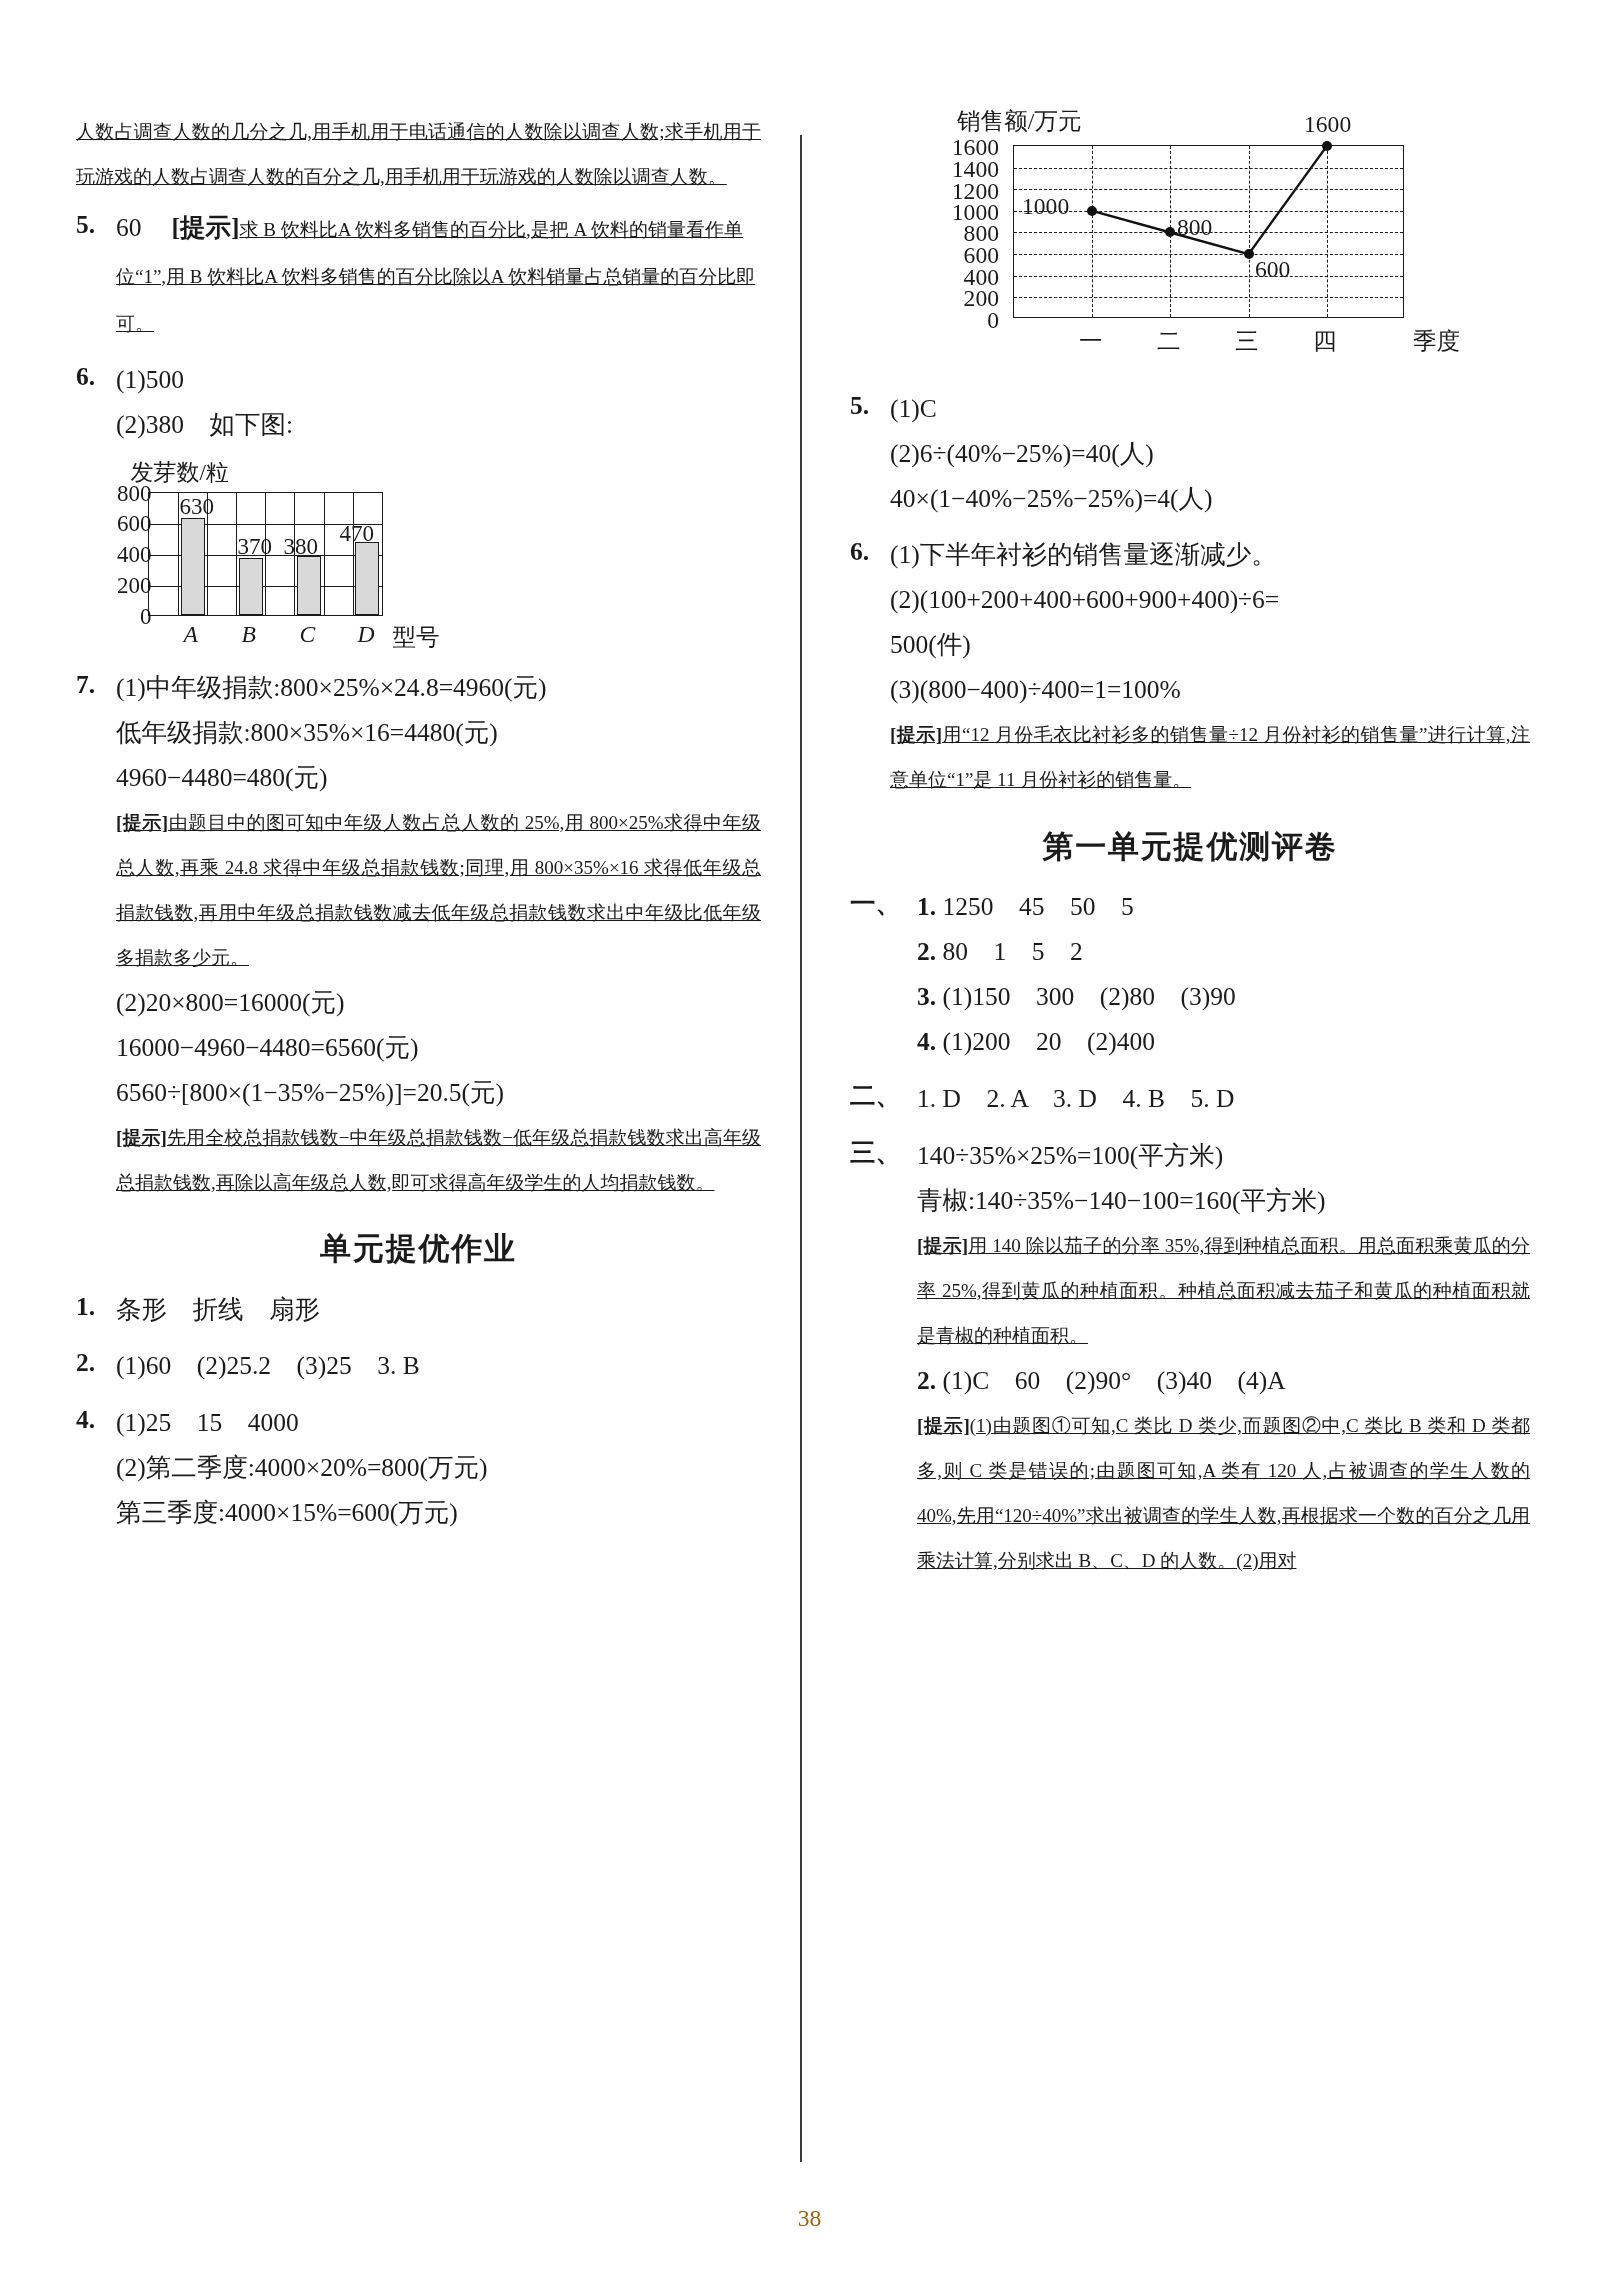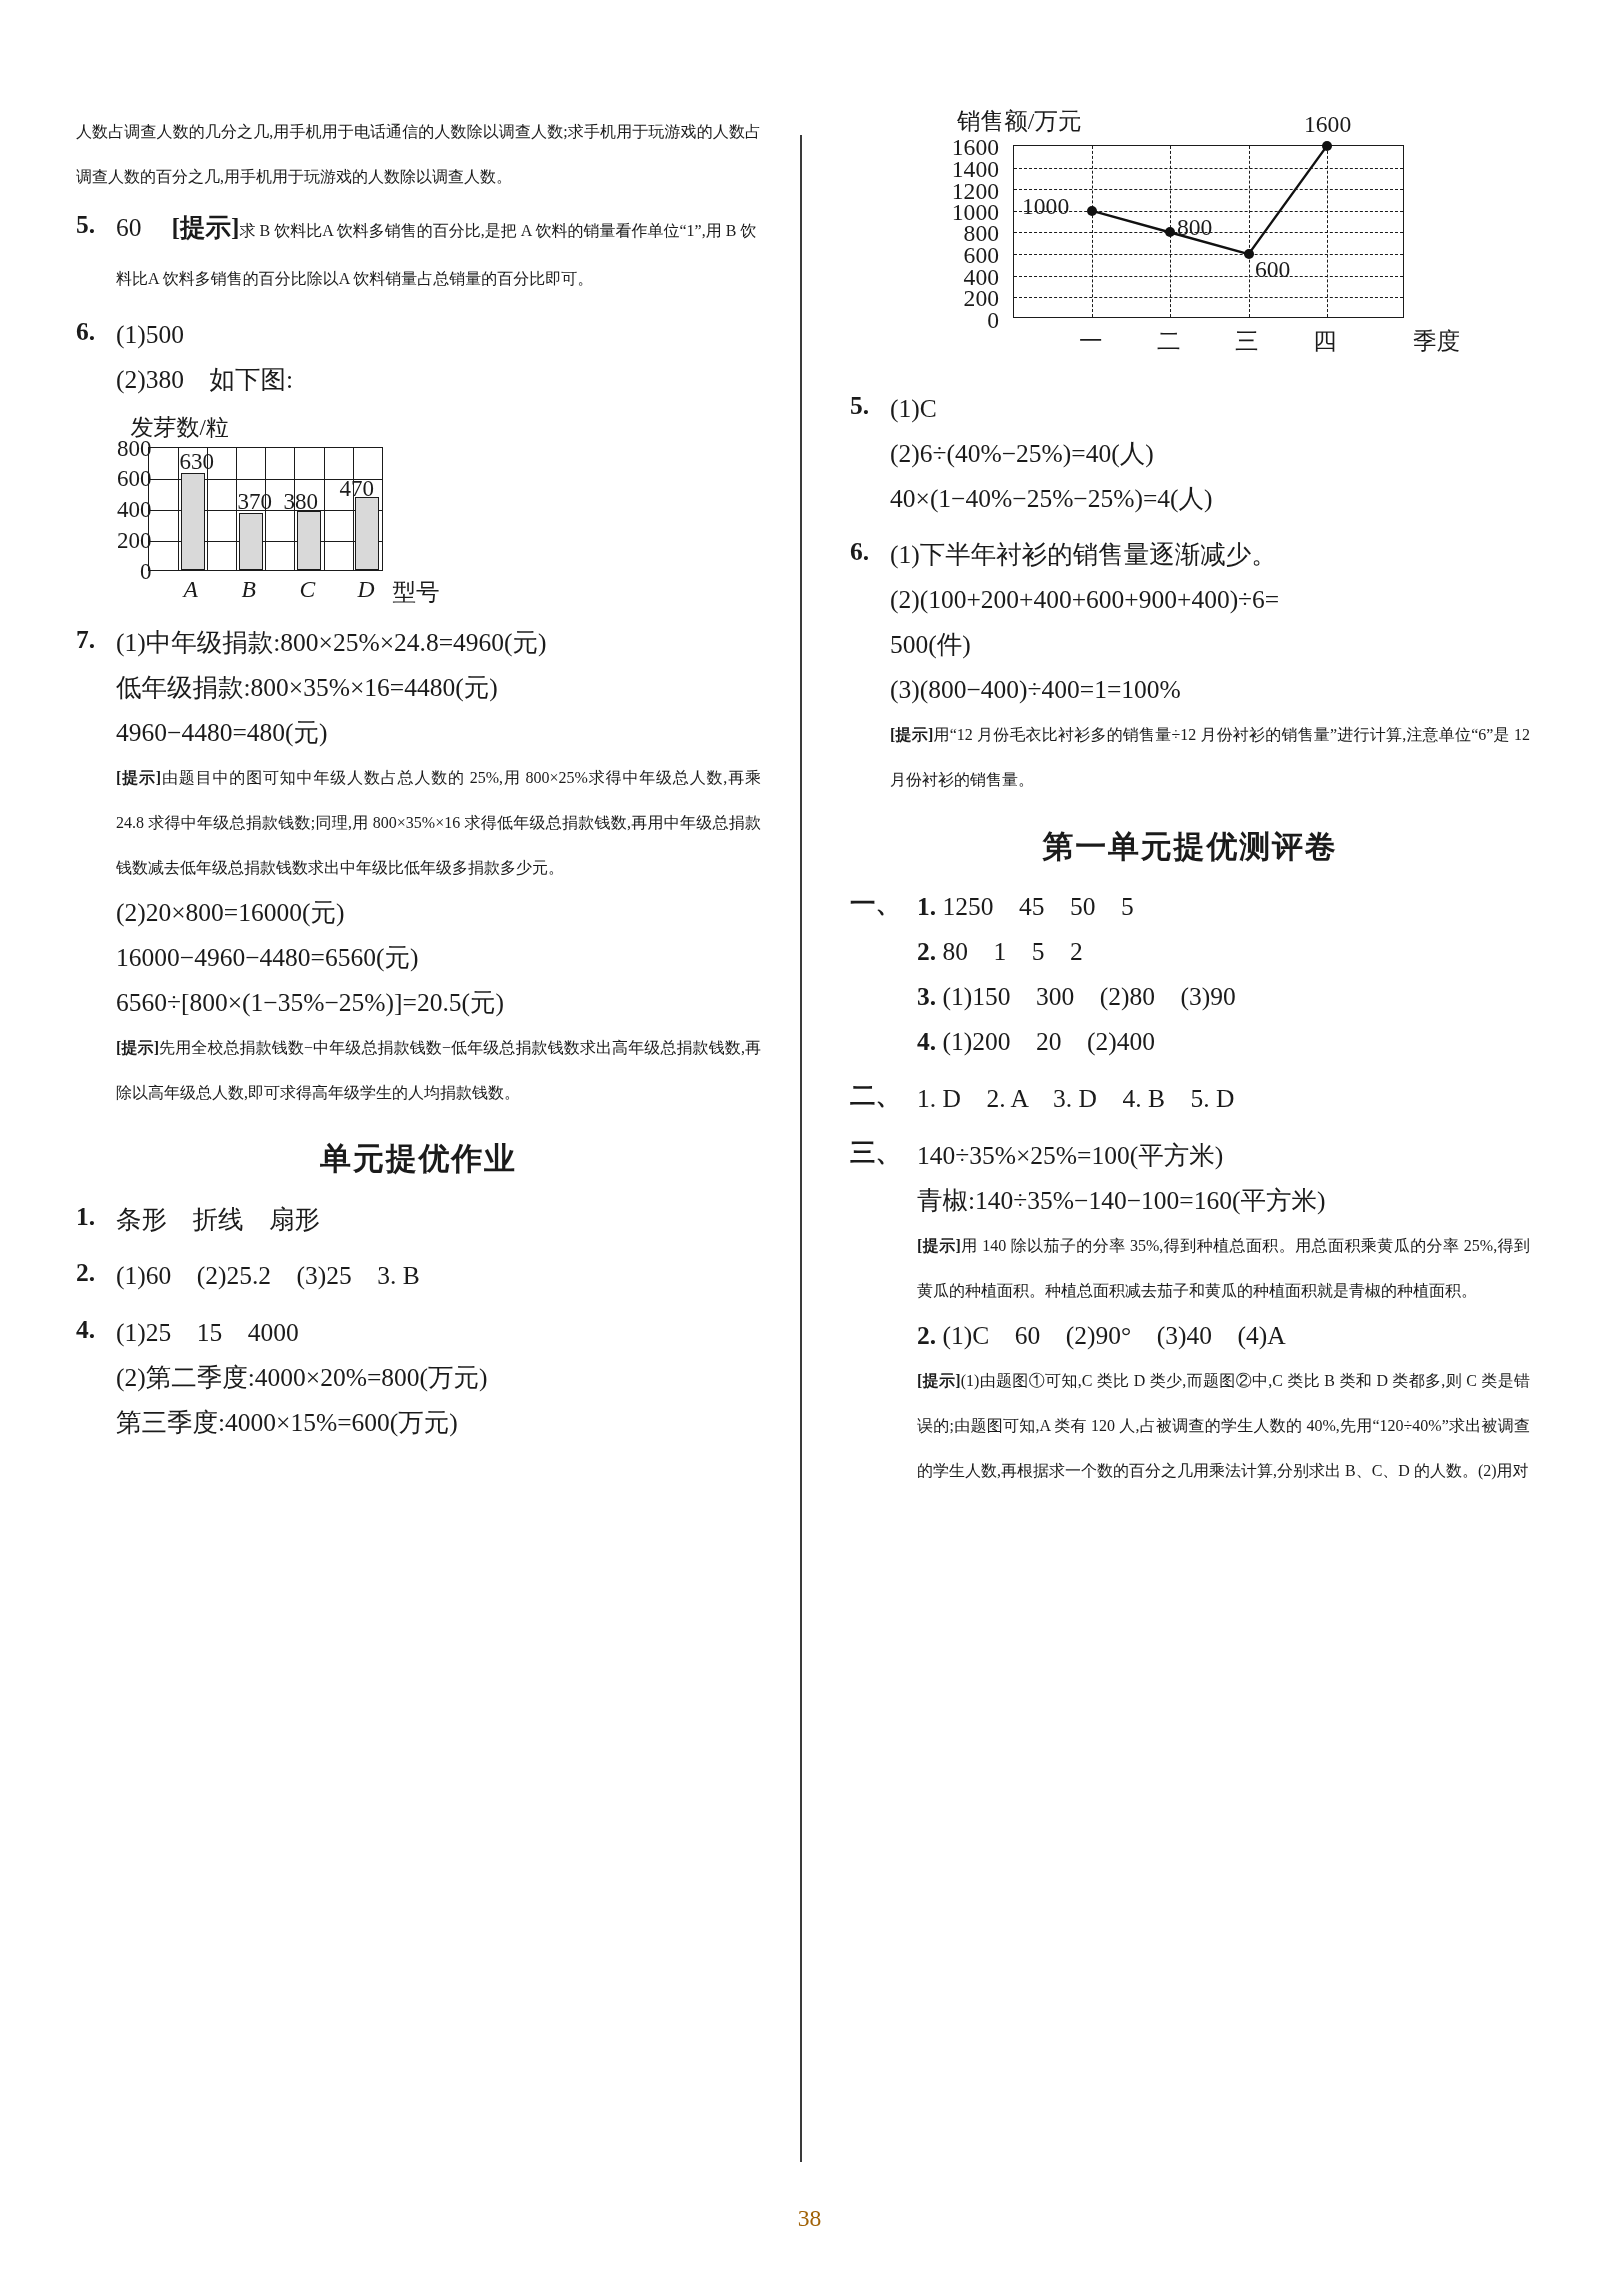--- a/index.html
+++ b/index.html
@@ -55,24 +55,25 @@
     flex:1 1 auto;
     font-size:25.5px;
     line-height:45px;
   }
   .line{
     font-size:25.5px;
     line-height:45px;
     white-space:normal;
   }
   .para{
-    font-size:16px;
+    font-size:19px;
     line-height:45px;
     text-align:justify;
     text-justify:inter-character;
+    text-decoration:underline;
   }
   .hint{font-weight:bold;}
   .sec-title{
     text-align:center;
     font-weight:bold;
     font-size:31px;
     letter-spacing:1.8px;
     margin:23.6px 0 16.4px 0;
     font-family:"DejaVu Sans","Liberation Sans",sans-serif;
   }
@@ -376,21 +377,21 @@
         </div>
       </div>
 
       <div class="item">
         <div class="num">6.</div>
         <div class="body">
           <div class="line">(1)下半年衬衫的销售量逐渐减少。</div>
           <div class="line">(2)(100+200+400+600+900+400)÷6=</div>
           <div class="line">500(件)</div>
           <div class="line">(3)(800−400)÷400=1=100%</div>
-          <div class="para"><span class="hint">[提示]</span><span>用“12 月份毛衣比衬衫多的销售量÷12 月份衬衫的销售量”进行计算,注意单位“6”是 12 月份衬衫的销售量。</span></div>
+          <div class="para"><span class="hint">[提示]</span><span>用“12 月份毛衣比衬衫多的销售量÷12 月份衬衫的销售量”进行计算,注意单位“1”是 11 月份衬衫的销售量。</span></div>
         </div>
       </div>
 
       <div class="sec-title">第一单元提优测评卷</div>
 
       <div class="item">
         <div class="num num-wide">一、</div>
         <div class="body">
           <div class="line"><b>1.</b> <span>1250　45　50　5</span></div>
           <div class="line"><b>2.</b> <span>80　1　5　2</span></div>

